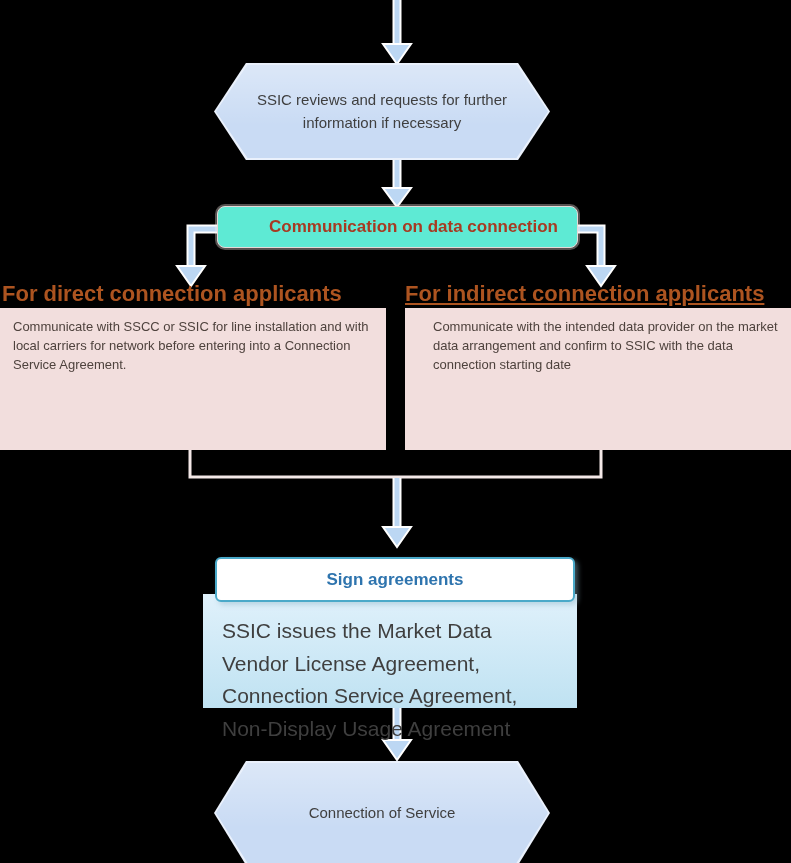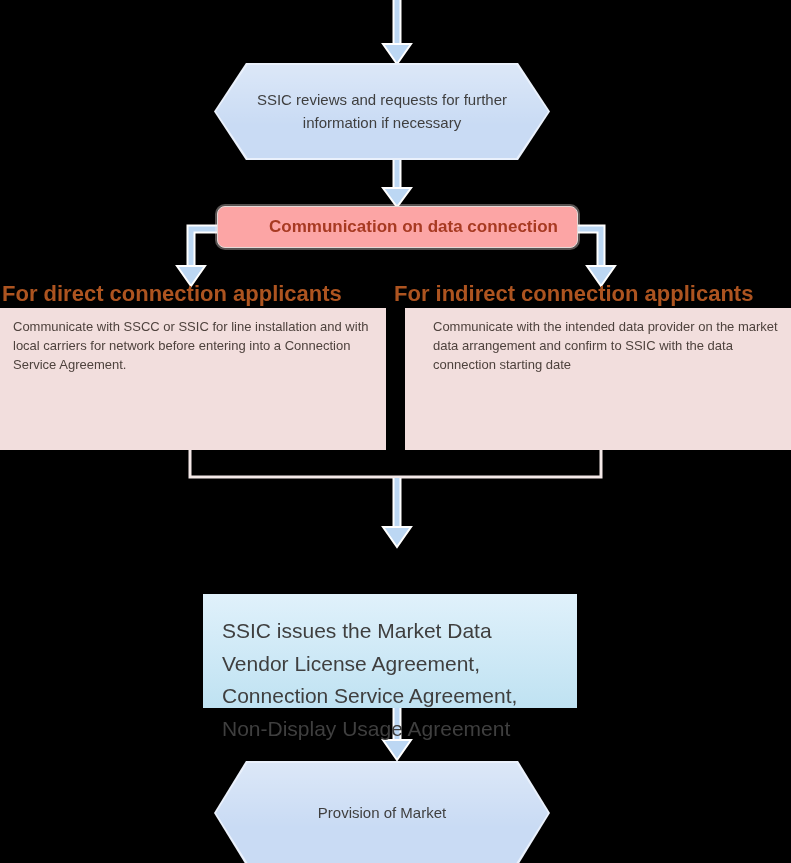--- a/index.html
+++ b/index.html
@@ -44,21 +44,21 @@
     line-height: 1.5;
     color: #3f3f3f;
     padding: 0 30px;
   }
   #hex-top { left: 214px; top: 63px; width: 336px; height: 97px; }
   #hex-bottom { left: 214px; top: 761px; width: 336px; height: 104px; }
 
   
   .comm-box {
     left: 217px; top: 206px; width: 361px; height: 42px;
-    background: #fca5a5;
+    background: #5eead4;
     border: 1px solid #e6d9d7;
     border-radius: 8px;
     box-shadow: 0 0 0 2px rgba(250, 236, 233, 0.35);
     display: flex;
     align-items: center;
     justify-content: center;
     font-weight: bold;
     font-size: 17px;
     color: var(--communication-title, #a73a22);
     padding-left: 32px;
@@ -66,21 +66,21 @@
 
   
   .branch-header {
     top: 281px;
     font-weight: bold;
     font-size: 22px;
     color: var(--branch-header, #ad5420);
     white-space: nowrap;
   }
   #hdr-left  { left: 2px; }
-  #hdr-right { left: 394px; }
+  #hdr-right { left: 405px; text-decoration: underline; }
 
   
   .pink-box {
     top: 308px;
     width: 386px;
     height: 142px;
     background: var(--branch-box-fill, #f2dedd);
     padding: 9px 13px;
     font-size: 13px;
     line-height: 1.47;
@@ -174,18 +174,21 @@
   <div class="node pink-box" id="pink-left">
     <span>Communicate with SSCC or SSIC for line installation and with local carriers for network before entering into a Connection Service Agreement.</span>
   </div>
   <div class="node pink-box" id="pink-right">
     <span>Communicate with the intended data provider on the market data arrangement and confirm to SSIC with the data connection starting date</span>
   </div>
 
   <div class="node sign-body">
     <span>SSIC issues the Market Data Vendor License Agreement, Connection Service Agreement, Non-Display Usage Agreement</span>
   </div>
+  <div class="node sign-title">
+    <span>Sign agreements</span>
+  </div>
 
   <div class="node hex-outer" id="hex-bottom">
-    <div class="hex-inner">Provision of Market</div>
+    <div class="hex-inner">Connection of Service</div>
   </div>
 
 </div>
 
 </body></html>

